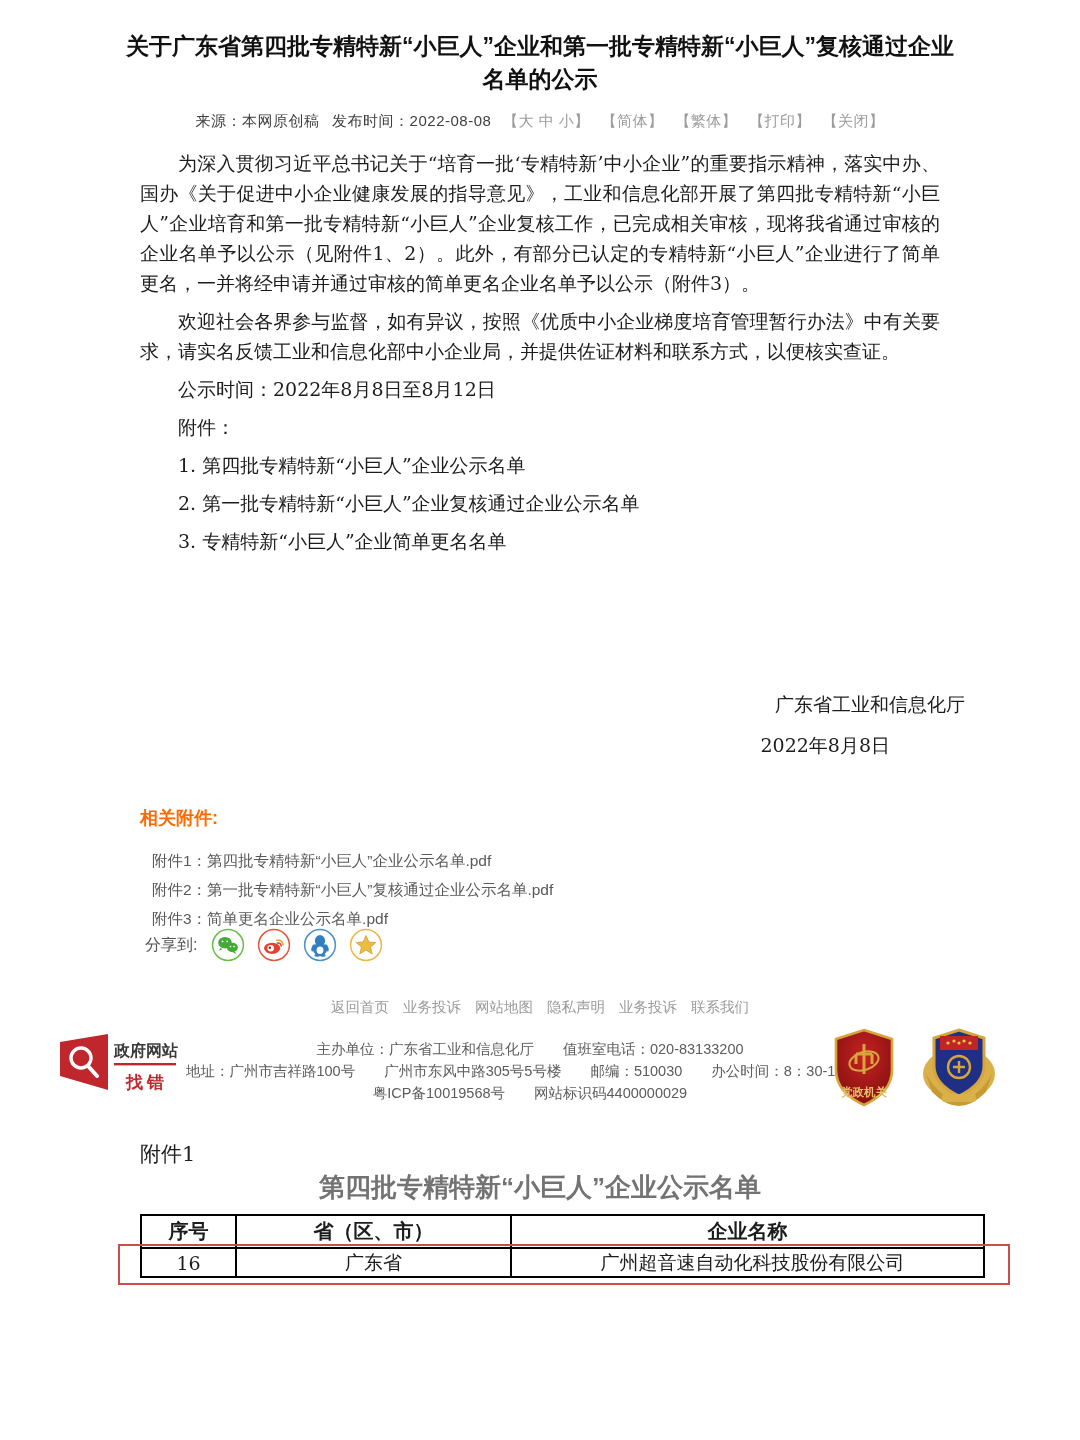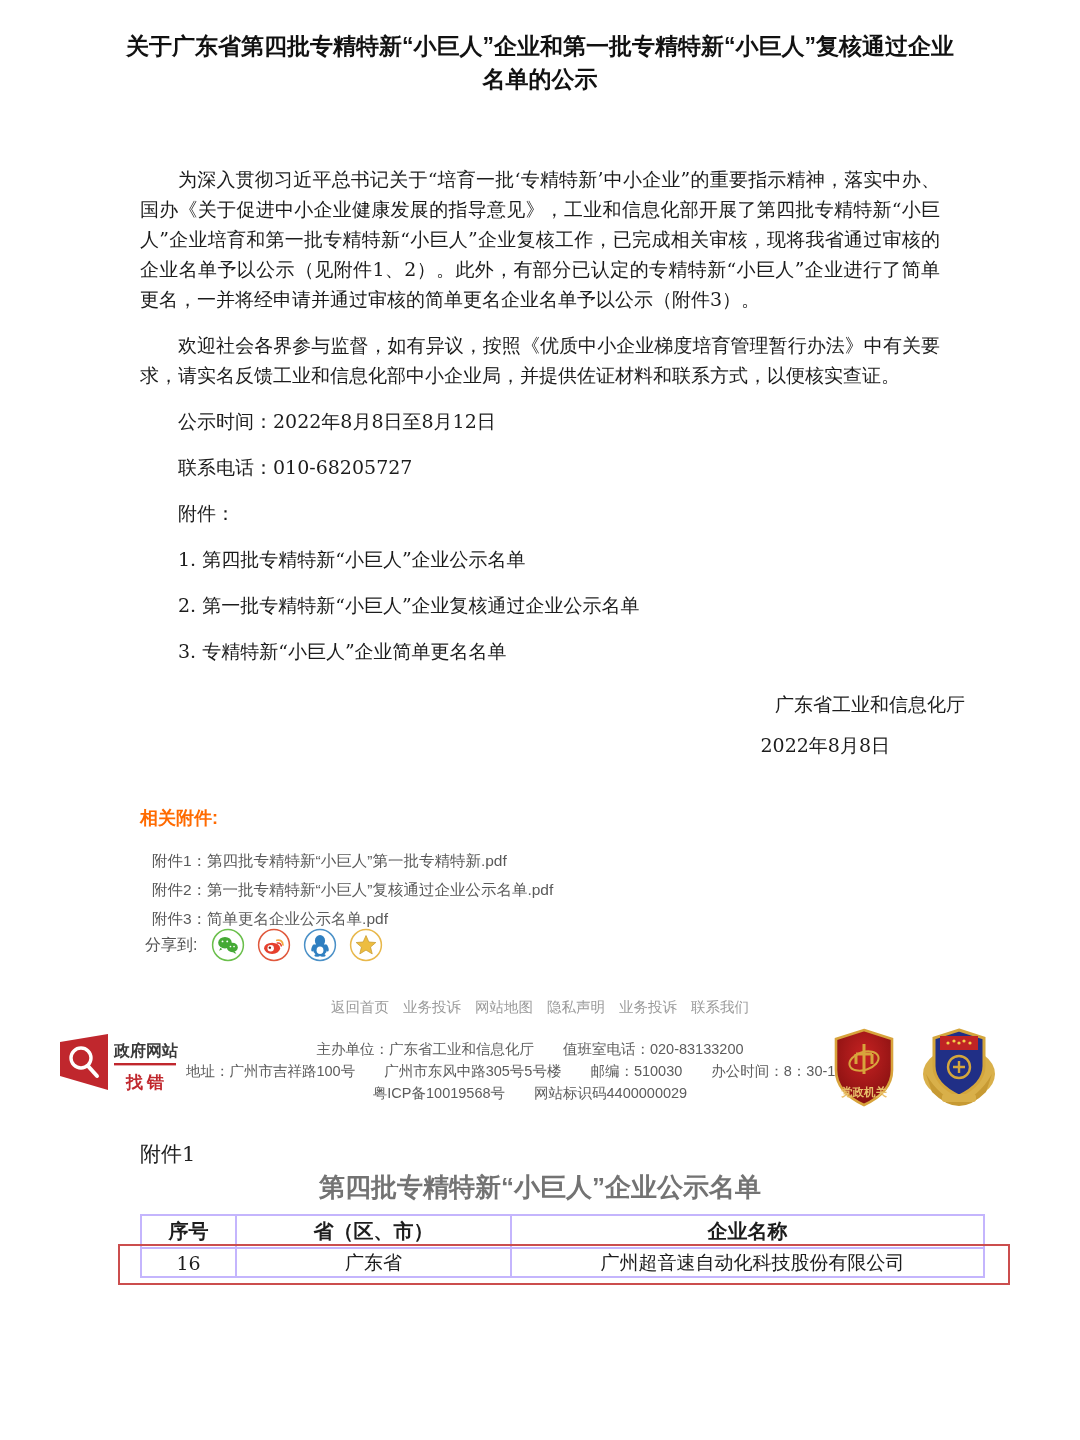--- a/index.html
+++ b/index.html
@@ -17,21 +17,21 @@
   .meta-line{
     position:absolute;top:112px;left:0;width:100%;text-align:center;
     font-family:"Liberation Sans","DejaVu Sans",sans-serif;
     font-size:15px;color:#3f3f3f;letter-spacing:.5px;
   }
   .meta-line .ctrl{color:#9b9b9b;margin-left:7px;cursor:pointer;}
   .body-block{
     position:absolute;top:148px;left:140px;width:800px;
     font-size:19px;line-height:1.58;text-align:justify;color:#1c1c1c;
   }
-  .body-block p{margin:16px 0 8px;text-indent:2em;}
+  .body-block p{margin:0 0 8px;text-indent:2em;}
   .line-pub{margin-top:10px;}
   .line-phone{margin-top:6px;}
   .line-atth{margin-top:42px;}
   .att-item{margin-top:10px;}
   .sign-block{position:absolute;left:0;width:100%;font-size:19px;color:#1c1c1c;}
   .signer{top:692px;text-align:right;padding-right:115px;position:absolute;width:965px;}
   .sign-date{top:733px;text-align:right;padding-right:190px;position:absolute;width:890px;}
   
   .related{position:absolute;top:806px;left:140px;width:760px;
     font-family:"Liberation Sans","DejaVu Sans",sans-serif;}
@@ -50,53 +50,61 @@
     font-family:"Liberation Sans","DejaVu Sans",sans-serif;font-size:14.5px;color:#5c5c5c;line-height:22px;}
   .error-logo{position:absolute;left:56px;top:1030px;cursor:pointer;}
   .badge{position:absolute;cursor:pointer;}
   .badge-dz{left:832px;top:1028px;}
   .badge-police{left:920px;top:1022px;}
   
   .preview-label{position:absolute;left:140px;top:1140px;font-size:21px;color:#222;}
   .preview-title{position:absolute;left:0;top:1170px;width:100%;text-align:center;
     font-family:"Liberation Sans","DejaVu Sans",sans-serif;font-weight:bold;font-size:26px;color:#737373;}
   .preview-table{position:absolute;left:140px;top:1214px;width:845px;border-collapse:collapse;table-layout:fixed;}
-  .preview-table th,.preview-table td{border:2px solid #c4b5fd;padding:0;}
+  .preview-table th,.preview-table td{border:2px solid #000000;padding:0;}
   .preview-table th{font-size:20px;font-weight:bold;height:31px;text-align:center;}
   .preview-table td{font-size:19px;height:27px;text-align:center;font-weight:normal;}
   .preview-table .col-name{text-align:center;padding-left:10px;}
   .highlight-box{position:absolute;left:118px;top:1244px;width:888px;height:37px;
     border:2px solid #cb4e4e;pointer-events:none;}
 </style>
 </head>
 <body>
 
 <div class="page">
 
   <div class="article-title">关于广东省第四批专精特新“小巨人”企业和第一批专精特新“小巨人”复核通过企业名单的公示</div>
 
+  <div class="meta-line">
+    <span>来源：本网原创稿</span>
+    <span style="margin-left:8px;">发布时间：2022-08-08</span>
+    <span class="ctrl">【大 中 小】</span>
+    <span class="ctrl">【简体】</span>
+    <span class="ctrl">【繁体】</span>
+    <span class="ctrl">【打印】</span>
+    <span class="ctrl">【关闭】</span>
+  </div>
 
   <div class="body-block">
     <p>为深入贯彻习近平总书记关于“培育一批‘专精特新’中小企业”的重要指示精神，落实中办、国办《关于促进中小企业健康发展的指导意见》，工业和信息化部开展了第四批专精特新“小巨人”企业培育和第一批专精特新“小巨人”企业复核工作，已完成相关审核，现将我省通过审核的企业名单予以公示（见附件1、2）。此外，有部分已认定的专精特新“小巨人”企业进行了简单更名，一并将经申请并通过审核的简单更名企业名单予以公示（附件3）。</p>
     <p>欢迎社会各界参与监督，如有异议，按照《优质中小企业梯度培育管理暂行办法》中有关要求，请实名反馈工业和信息化部中小企业局，并提供佐证材料和联系方式，以便核实查证。</p>
     <p class="line-pub">公示时间：2022年8月8日至8月12日</p>
-    <p class="line-phone">联系电话：010-68205727</p>
     <p class="line-atth">附件：</p>
     <p class="att-item">1. 第四批专精特新“小巨人”企业公示名单</p>
     <p class="att-item">2. 第一批专精特新“小巨人”企业复核通过企业公示名单</p>
     <p class="att-item">3. 专精特新“小巨人”企业简单更名名单</p>
   </div>
 
   <div class="sign-block signer">广东省工业和信息化厅</div>
   <div class="sign-block sign-date">2022年8月8日</div>
 
   <div class="related">
     <div class="related-heading">相关附件:</div>
     <div class="related-files">
-      <div class="related-file">附件1：第四批专精特新“小巨人”第一批专精特新.pdf</div>
+      <div class="related-file">附件1：第四批专精特新“小巨人”企业公示名单.pdf</div>
       <div class="related-file">附件2：第一批专精特新“小巨人”复核通过企业公示名单.pdf</div>
       <div class="related-file">附件3：简单更名企业公示名单.pdf</div>
     </div>
   </div>
 
   <div class="share-row">
     <span class="share-label">分享到:</span>
     <svg class="share-icon" viewBox="0 0 36 36">
       <circle cx="18" cy="18" r="16.3" fill="#fff" stroke="#6abf4b" stroke-width="1.6"></circle>
       <ellipse cx="14.8" cy="15.6" rx="7.2" ry="6.2" fill="#45a935"></ellipse>

